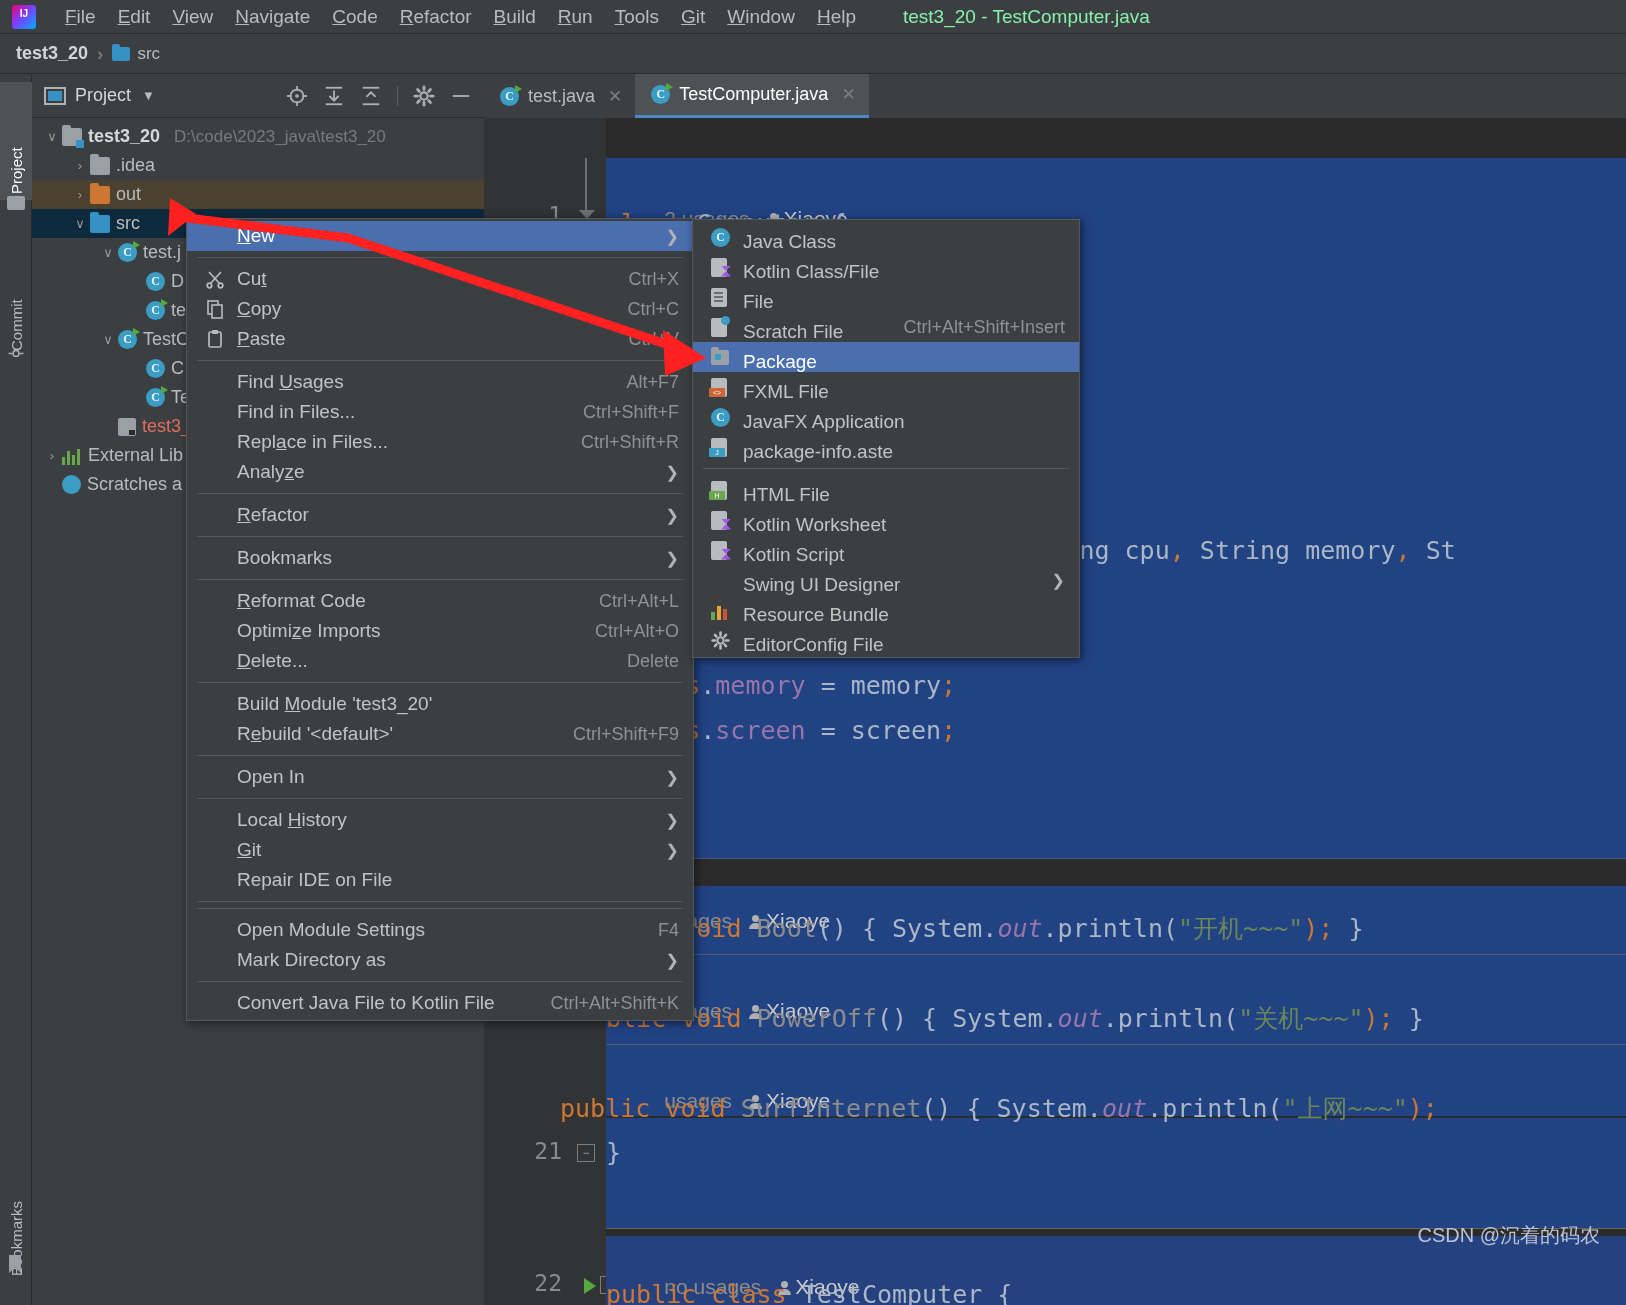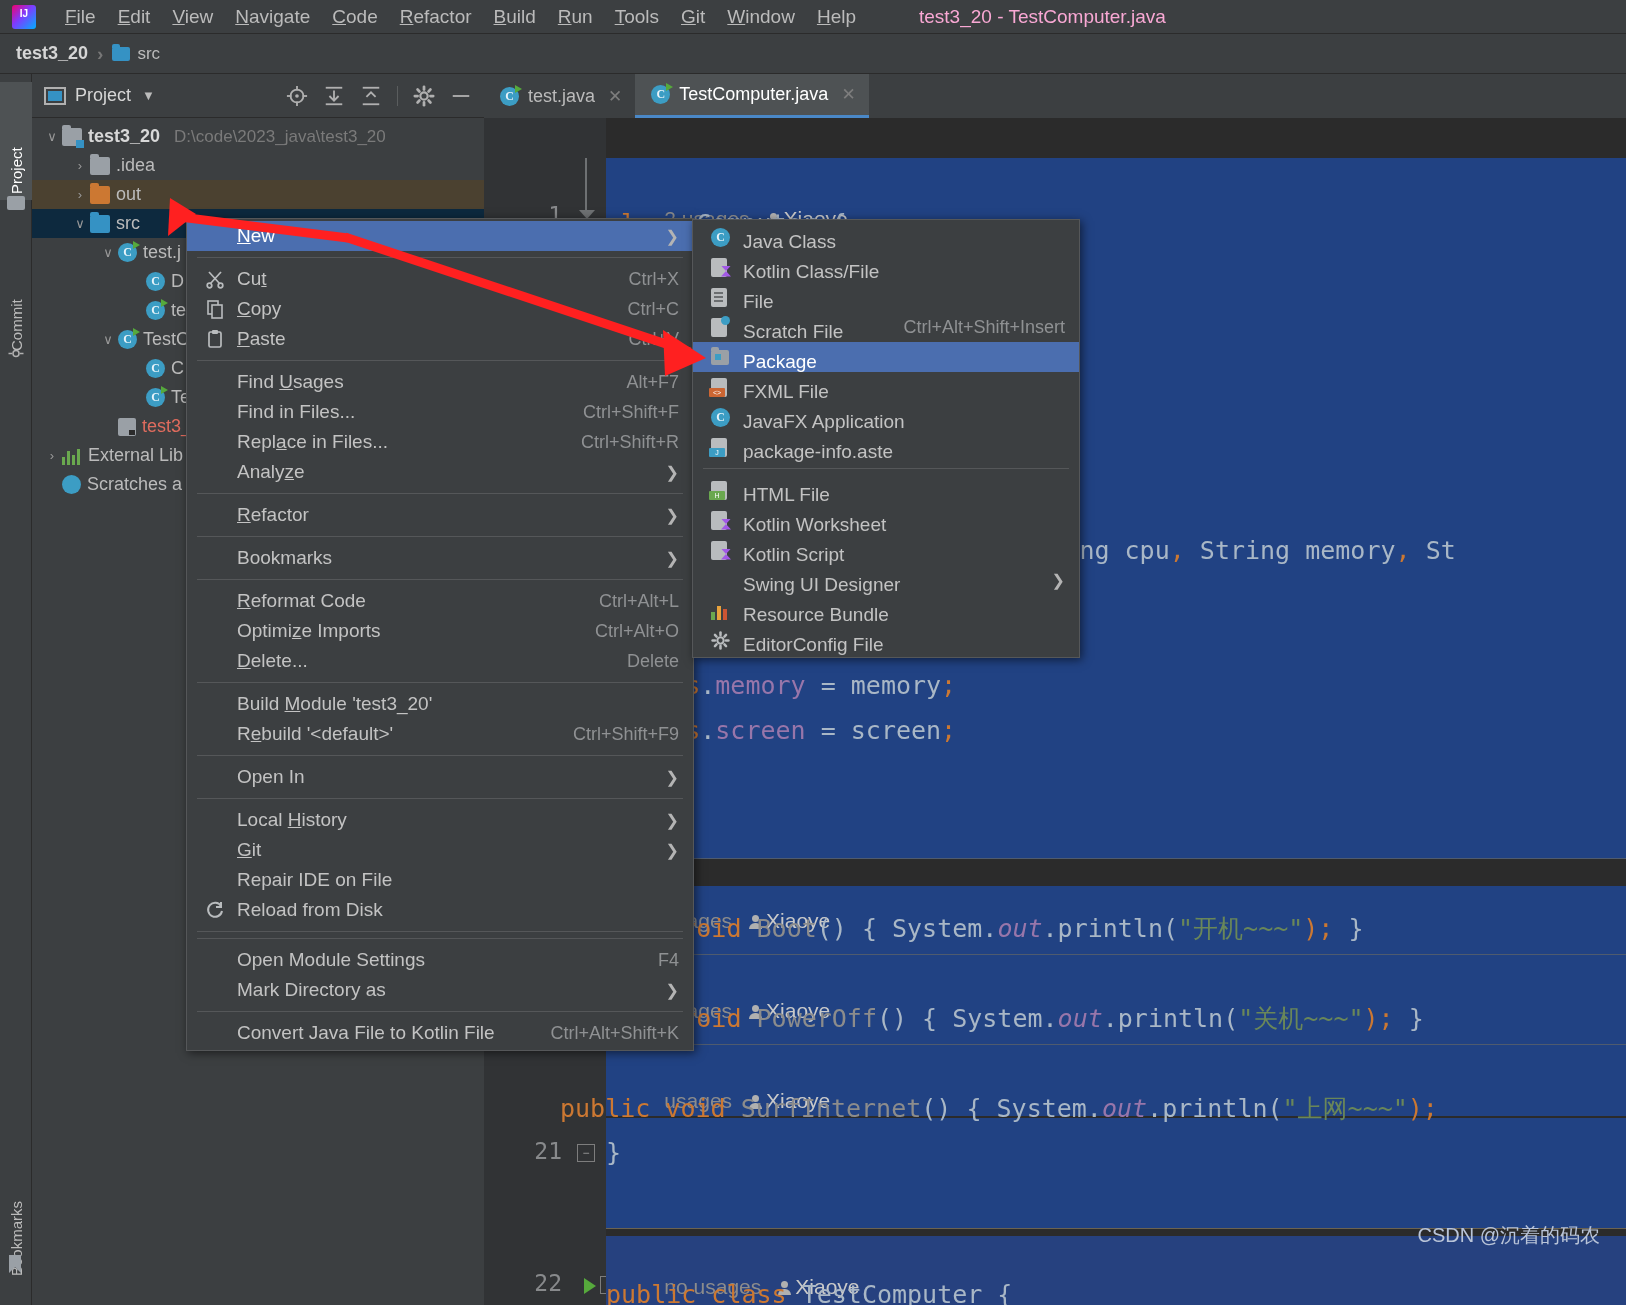--- a/index.html
+++ b/index.html
@@ -27,21 +27,21 @@
     content: "IJ"; position: absolute; left: 0; right: 0; top: 3px;
     text-align: center; font-size: 10px; color: #fff; font-weight: bold;
     font-family: "Liberation Sans", sans-serif;
   }
   .menubar-item {
     color: #bbbbbb; font-size: 19px; padding: 2px 11px; cursor: default;
     white-space: nowrap;
   }
   .menubar-item .mn { text-decoration: underline; }
   .window-title {
-    color: #f9a8d4; font-size: 19px; margin-left: 52px; white-space: nowrap;
+    color: #86efac; font-size: 19px; margin-left: 36px; white-space: nowrap;
   }
 
   
   .navbar {
     position: absolute; left: 0; top: 34px; width: 1626px; height: 40px;
     background: #3c3f41; display: flex; align-items: center;
     border-bottom: 1px solid #2b2b2b;
   }
   .crumb {
     color: #d6d6d6; font-size: 18px; font-weight: bold; margin-left: 16px;
@@ -648,29 +648,20 @@
     </div>
     <div class="mi">
       <span class="micon"></span>
       <span class="mtext"><span class="ul">G</span>it</span>
       <span class="arrowr">❯</span>
     </div>
     <div class="mi">
       <span class="micon"></span>
       <span class="mtext">Repair IDE on File</span>
     </div>
-    <div class="mi">
-      <span class="micon">
-        <svg width="20" height="20" viewBox="0 0 20 20">
-            <path d="M16 6 A7 7 0 1 0 17 11" fill="none" stroke="#b9bcbe" stroke-width="2"></path>
-            <path d="M16 2 v5 h-5" fill="none" stroke="#b9bcbe" stroke-width="2"></path>
-          </svg>
-      </span>
-      <span class="mtext">Reload from Disk</span>
-    </div>
     <div class="msep"></div>
 
     <div class="msep"></div>
 
     <div class="mi">
       <span class="micon"></span>
       <span class="mtext">Open Module Settings</span>
       <span class="macc">F4</span>
     </div>
     <div class="mi">

